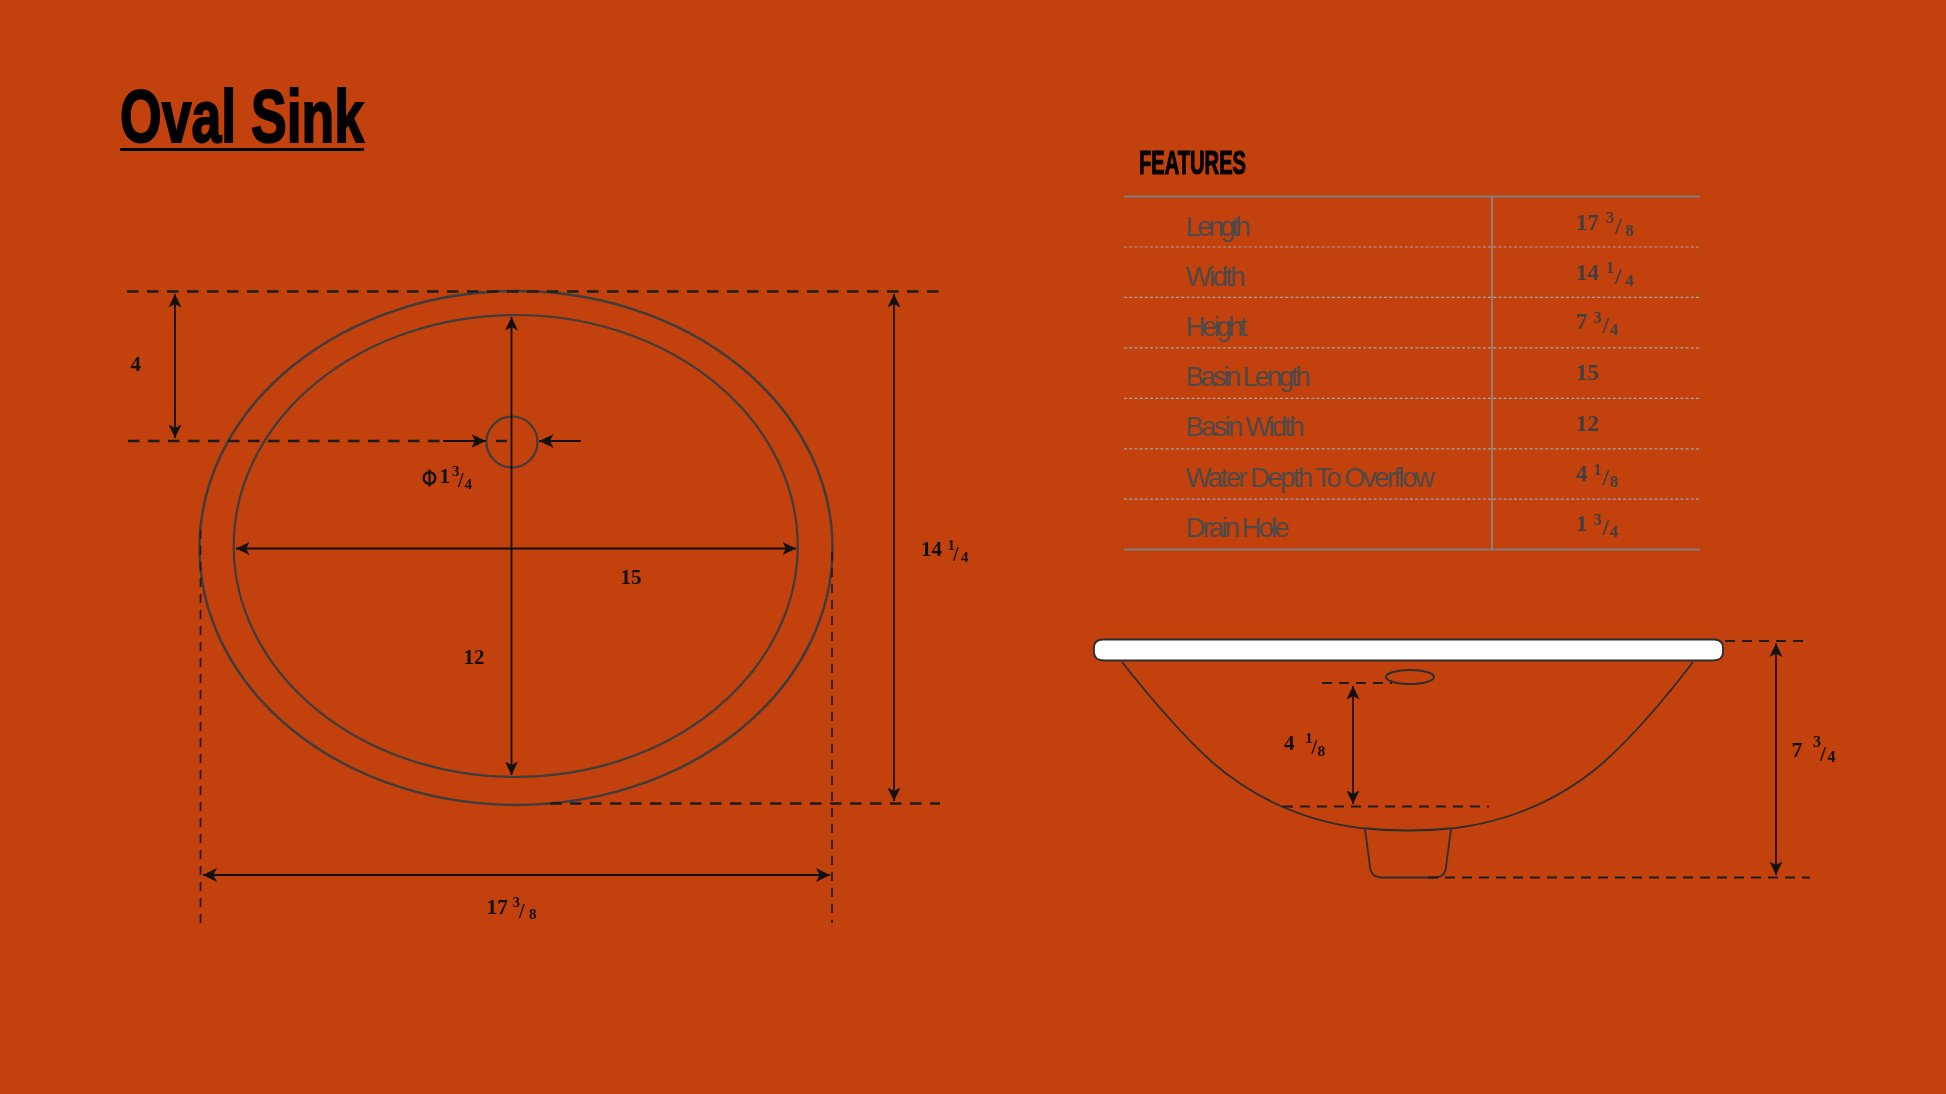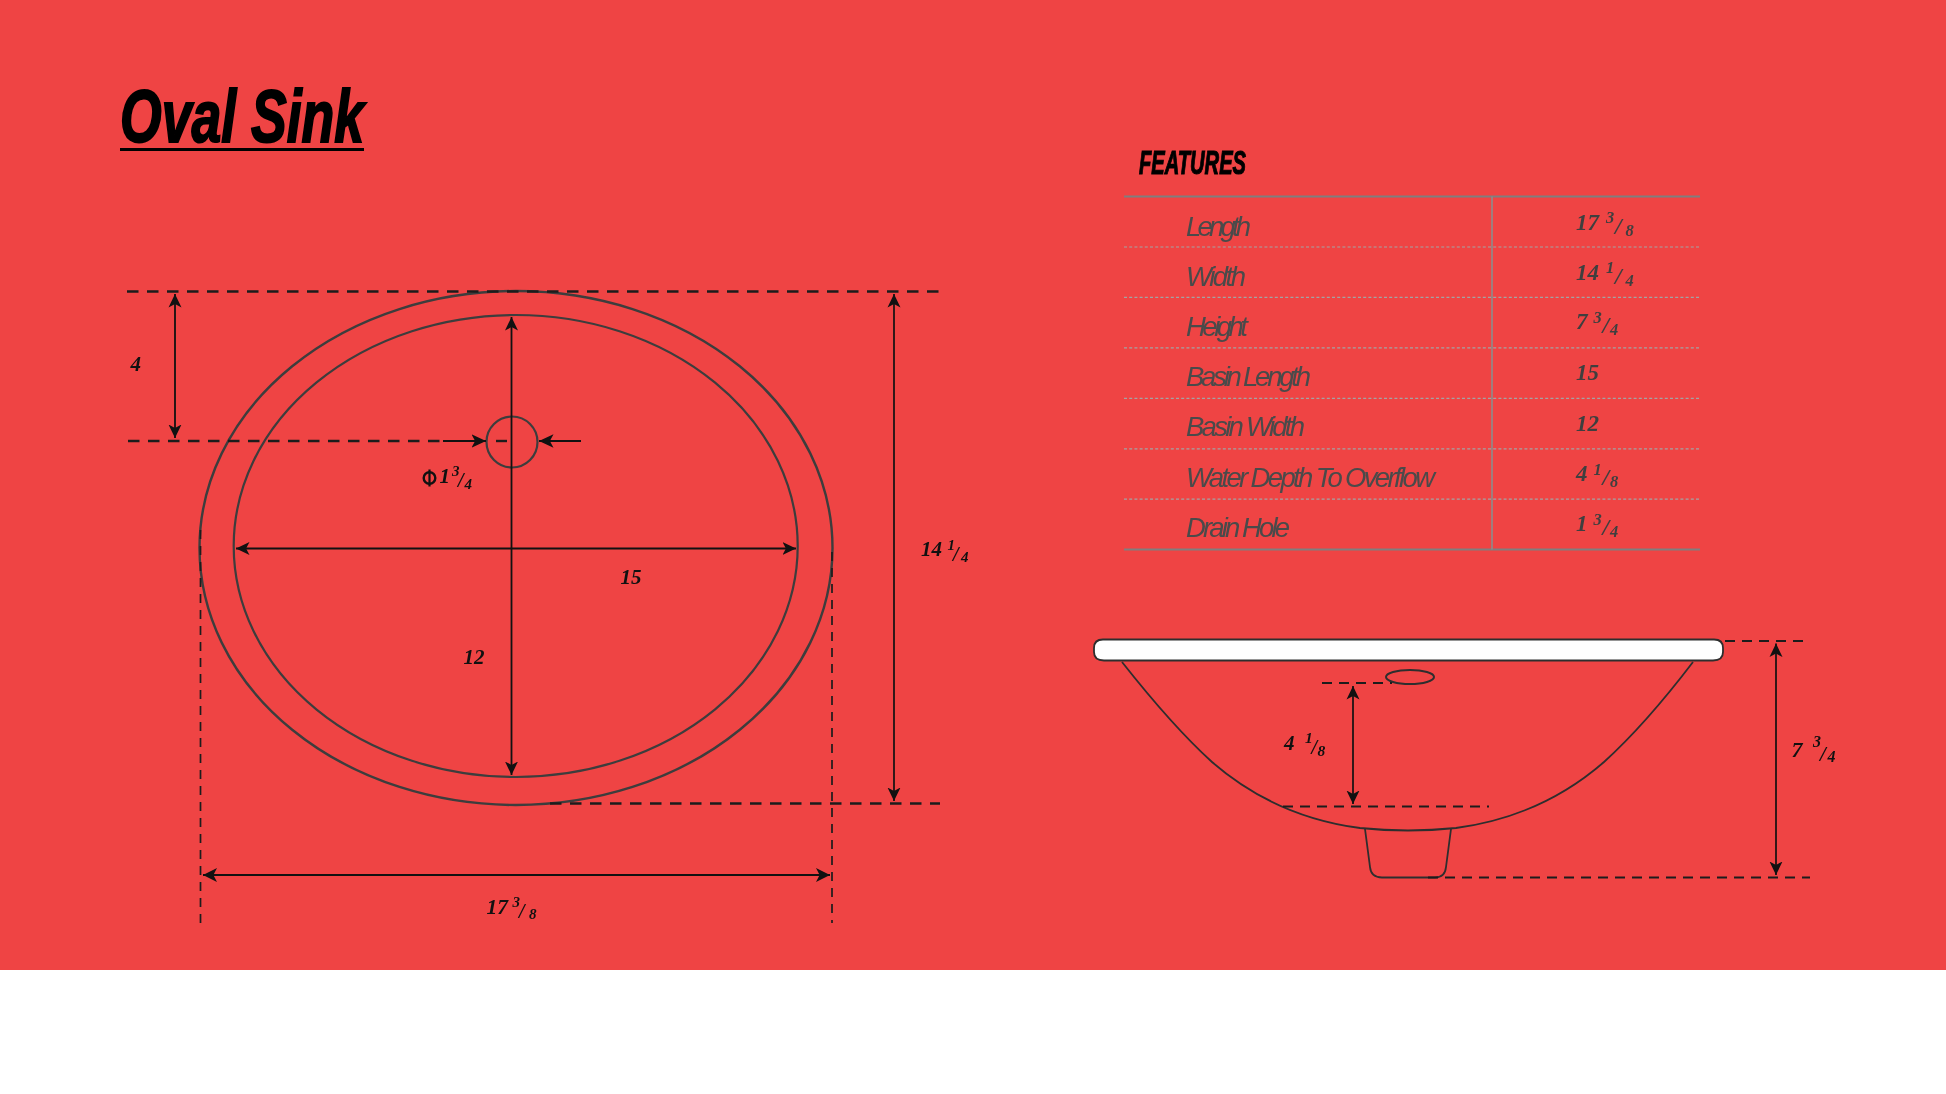--- a/index.html
+++ b/index.html
@@ -1,16 +1,16 @@
 <!DOCTYPE html>
 <html><head>
 <meta charset="utf-8">
 <style>
   html,body{margin:0;padding:0;background:#ffffff;}
-  #page{position:relative;width:1946px;height:970px;background:#ef4444;overflow:hidden;font-style:italic;}
+  #page{position:relative;width:1946px;height:1094px;background:#c2410c;overflow:hidden;}
 </style>
 </head>
 <body>
 <div id="page">
 <svg width="1946" height="1094" viewBox="0 0 1946 1094" xmlns="http://www.w3.org/2000/svg" font-family="Liberation Serif, serif">
 <defs>
 <marker id="ah16" markerUnits="userSpaceOnUse" markerWidth="20" markerHeight="16" viewBox="0 0 20 16" refX="14" refY="8" orient="auto-start-reverse">
           <path d="M14,8 L0,1 L3.6,8 L0,15 Z" fill="#111"></path>
         </marker>
 <marker id="ah13" markerUnits="userSpaceOnUse" markerWidth="18" markerHeight="15" viewBox="0 0 18 15" refX="13.5" refY="7.5" orient="auto-start-reverse">

